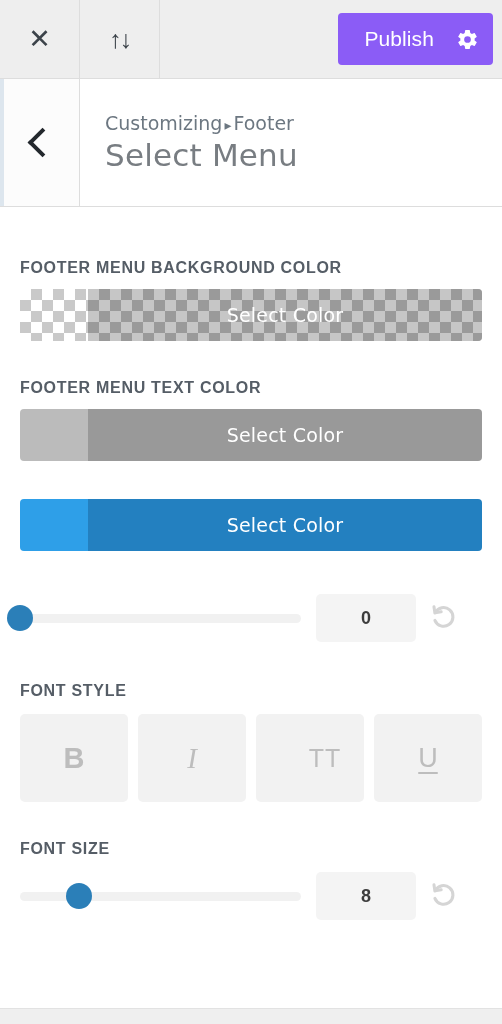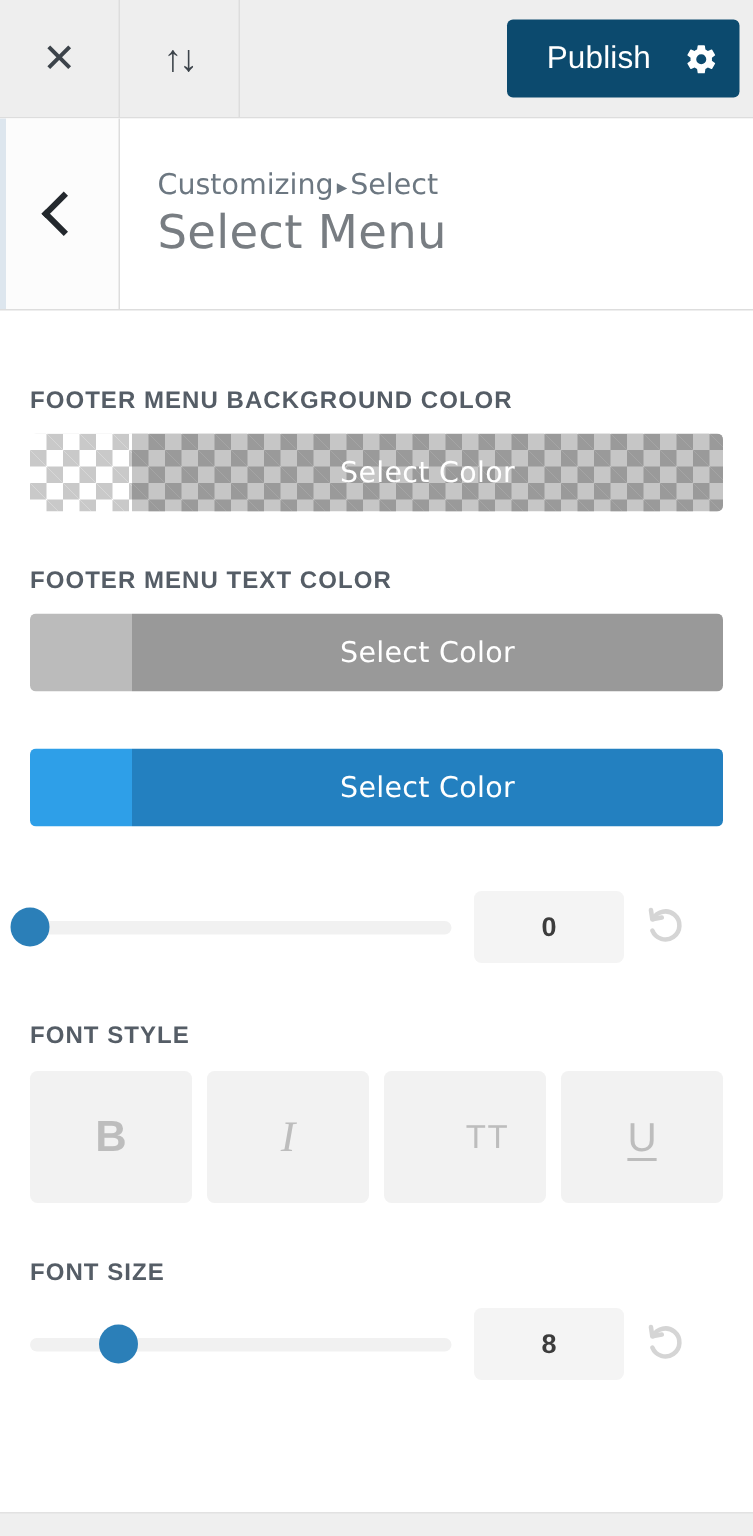--- a/index.html
+++ b/index.html
@@ -47,21 +47,21 @@
     line-height: 1;
     letter-spacing: -2px;
   }
   .hdr-spacer { flex: 1; }
   .publish-wrap {
     display: flex;
     align-items: center;
     padding-right: 9px;
   }
   .publish-btn {
-    background: #0c4a6e;
+    background: #8b5cf6;
     color: #ffffff;
     height: 52px;
     border-radius: 4px;
     display: flex;
     align-items: center;
     padding: 0 14px 0 26px;
     cursor: pointer;
     box-sizing: border-box;
   }
   .publish-label {
@@ -256,21 +256,21 @@
     background: #f2f2f2;
     border-radius: 5px;
     display: flex;
     align-items: center;
     justify-content: center;
     cursor: pointer;
     color: #bdbdbd;
   }
   .fs-b { font-size: 29px; font-weight: bold; font-family: "Liberation Sans", sans-serif; }
   .fs-i { font-size: 29px; font-style: italic; font-family: "Liberation Serif", serif; }
-  .fs-tt { font-size: 22px; font-family: "Liberation Sans", sans-serif; letter-spacing: 1px; margin-left: 30px; }
+  .fs-tt { font-size: 25px; font-family: "Liberation Sans", sans-serif; letter-spacing: 1px; margin-left: 30px; }
   .fs-u { font-size: 27px; text-decoration: underline; text-underline-offset: 5px; font-family: "Liberation Sans", sans-serif; }
 
   .bottom-band {
     position: absolute;
     left: 0; right: 0; bottom: 0;
     height: 16px;
     background: #efefef;
     border-top: 1px solid #e2e2e2;
     box-sizing: border-box;
   }
@@ -304,21 +304,21 @@
     </div>
   </div>
 </div>
 
 <div class="titlebar">
   <div class="back-btn">
     <span class="chev-left"></span>
   </div>
   <div class="title-block">
     <div class="breadcrumb">
-      <span>Customizing</span><span class="bc-sep">▸</span><span>Select</span>
+      <span>Customizing</span><span class="bc-sep">▸</span><span>Footer</span>
     </div>
     <div class="panel-title">Select Menu</div>
   </div>
 </div>
 
 <div class="controls">
 
   <div class="control color-ctl sp-bg">
     <div class="ctl-label">FOOTER MENU BACKGROUND COLOR</div>
     <div class="color-btn">

